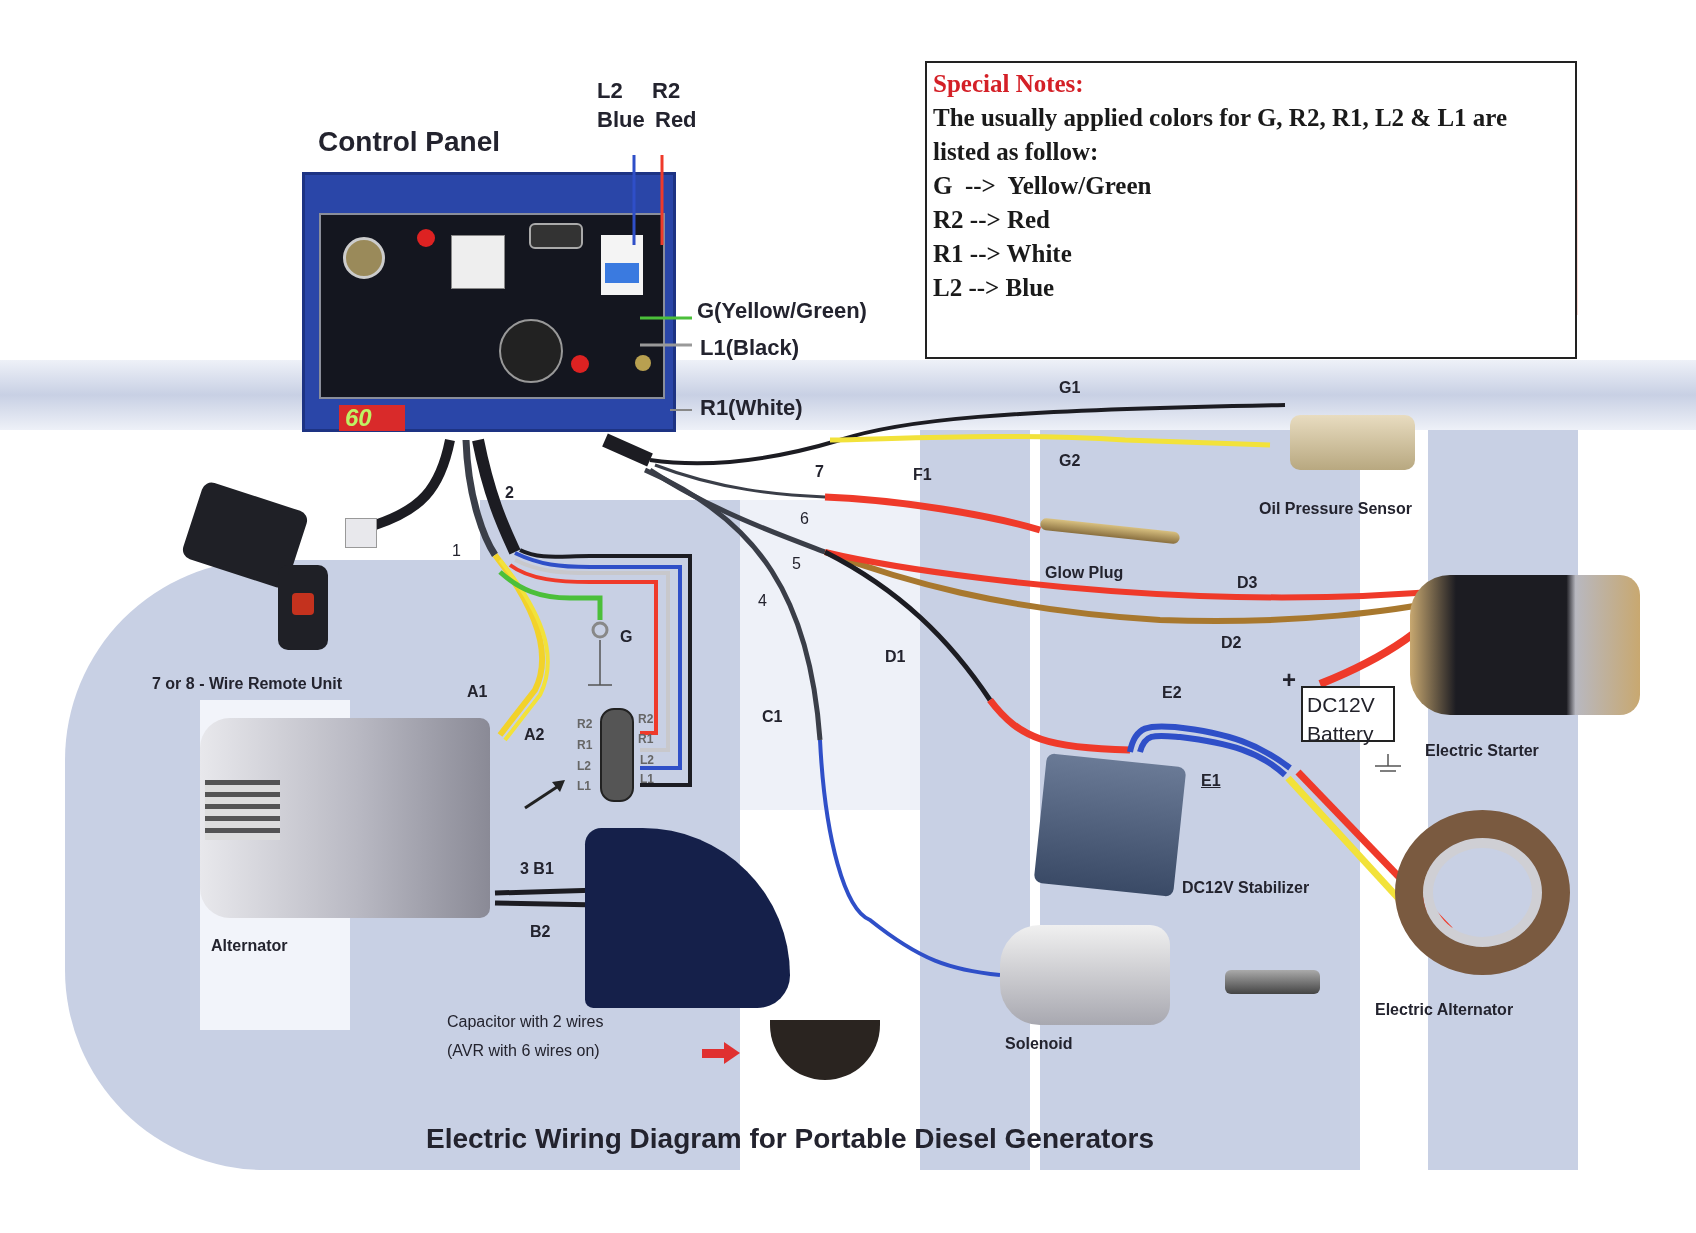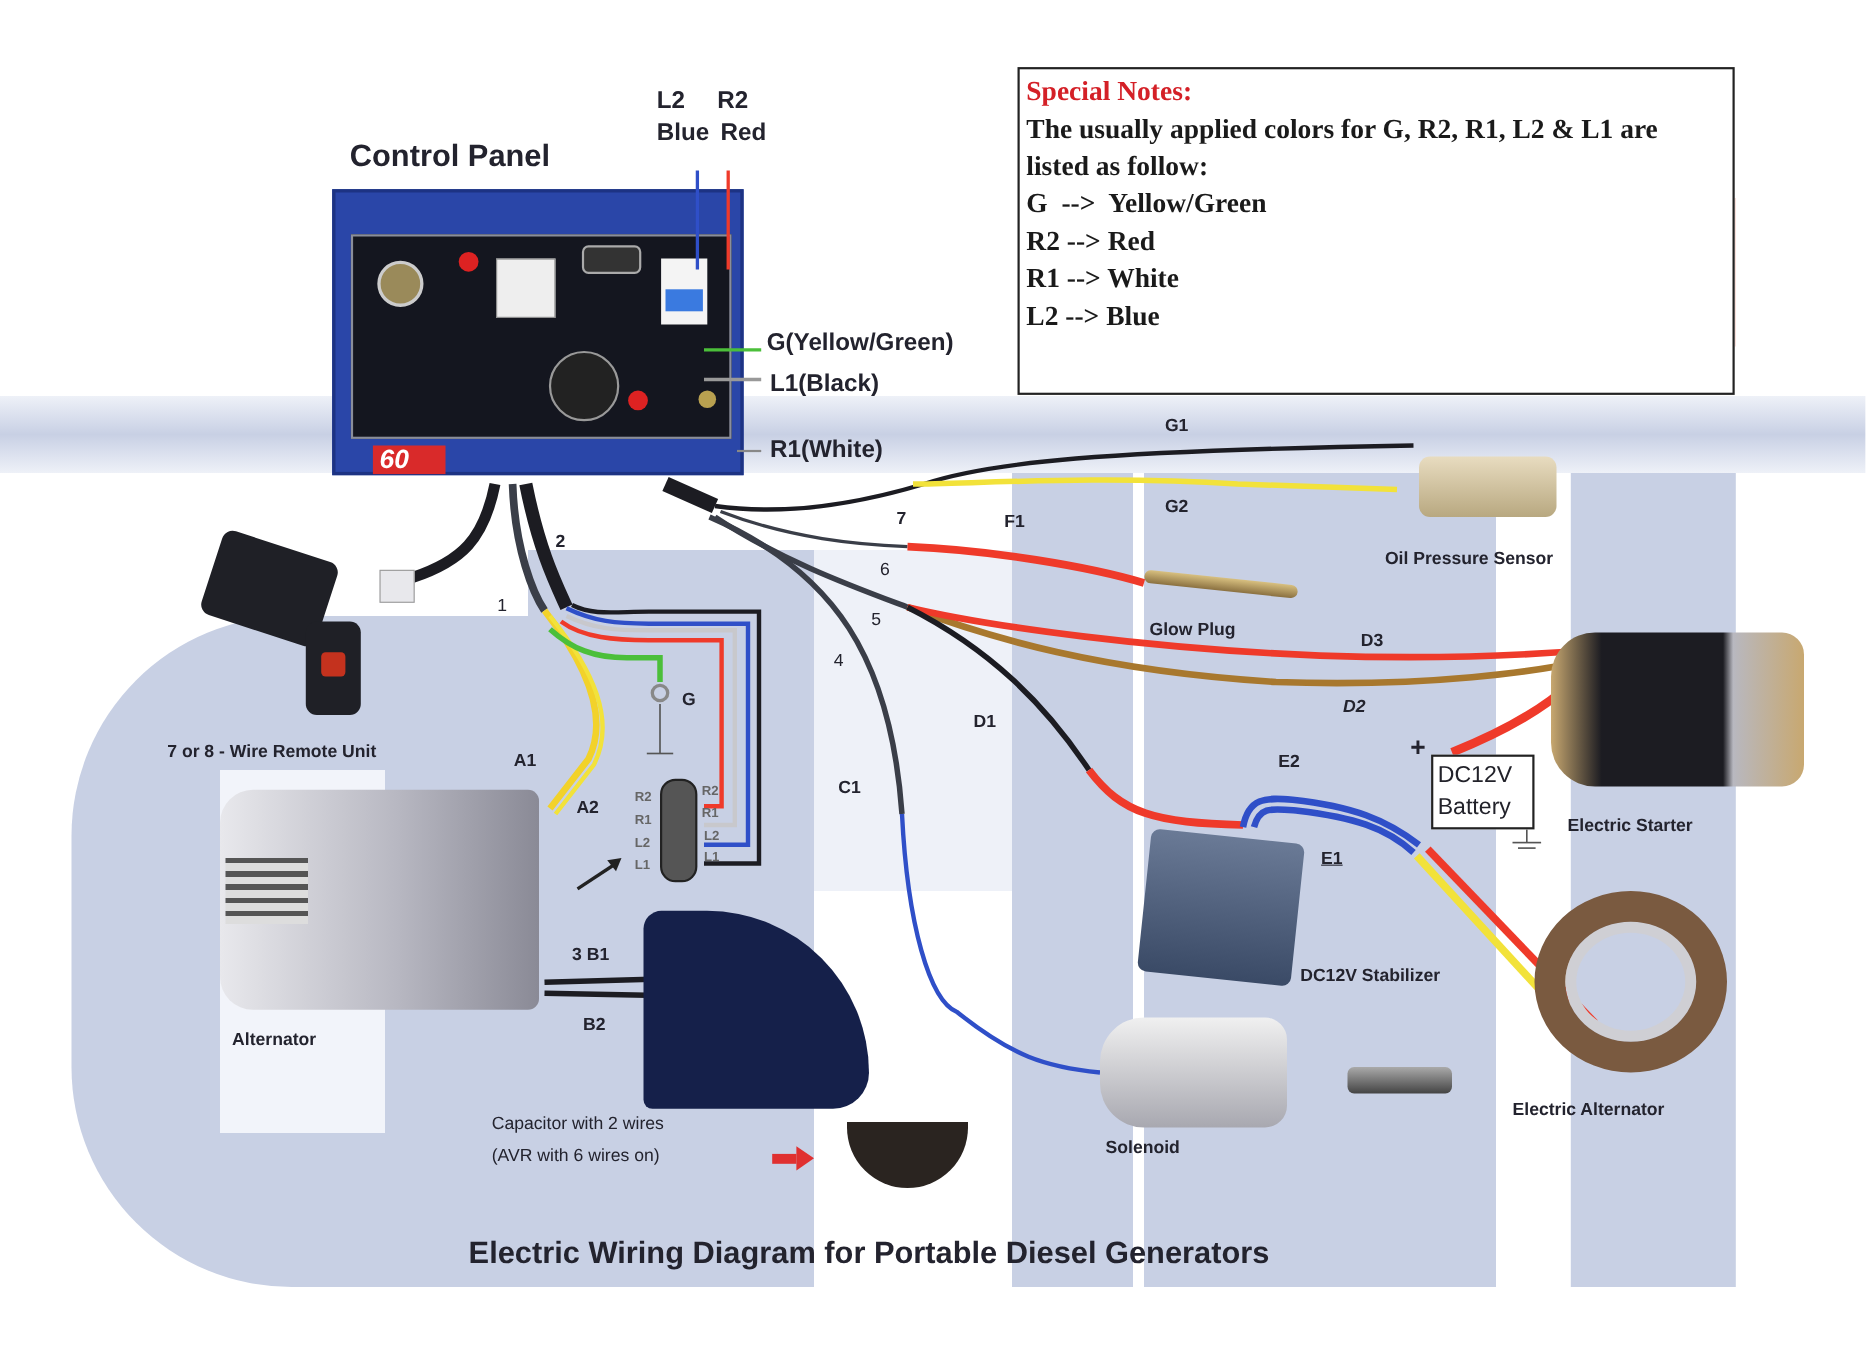--- a/index.html
+++ b/index.html
@@ -14,21 +14,21 @@
   #notes { position:absolute; left:925px; top:61px; width:652px; height:298px;
            border:2px solid #222; background:#ffffff; box-sizing:border-box;
            padding:4px 6px; font-family:"Liberation Serif", serif; font-weight:bold;
            font-size:25px; line-height:34px; color:#1a1a1a; }
   #notes .title { color:#d42027; }
   #notes .row { white-space:pre; }
   .panel { position:absolute; left:302px; top:172px; width:374px; height:260px;
            background:#2a46a8; border:3px solid #1d3383; box-sizing:border-box; }
   .panel-inner { position:absolute; left:14px; top:38px; right:8px; bottom:30px;
                  background:#14161f; border:2px solid #8a8e9a; }
-  .batt-box { position:absolute; left:1301px; top:686px; width:94px; height:68px;
+  .batt-box { position:absolute; left:1301px; top:686px; width:94px; height:56px;
               border:2px solid #222; background:#fff; box-sizing:border-box;
               padding:2px 4px; font-size:21px; line-height:29px; color:#22222a; }
   svg { position:absolute; left:0; top:0; }
   .comp { position:absolute; }
 </style>
 </head>
 <body>
 
 <div class="bg" style="left:65px;top:560px;width:420px;height:610px;border-radius:200px 0 0 200px;"></div>
 <div class="bg light" style="left:200px;top:700px;width:150px;height:330px;background:#f2f4fa;"></div>
@@ -52,21 +52,21 @@
     <div style="position:absolute;left:96px;top:14px;width:18px;height:18px;border-radius:50%;background:#d22;"></div>
     <div style="position:absolute;left:130px;top:20px;width:52px;height:52px;background:#eee;border:1px solid #888;"></div>
     <div style="position:absolute;left:208px;top:8px;width:50px;height:22px;background:#333;border:2px solid #aaa;border-radius:6px;"></div>
     <div style="position:absolute;left:280px;top:20px;width:42px;height:60px;background:#f4f4f4;">
         <div style="position:absolute;left:4px;top:28px;width:34px;height:20px;background:#3a7ae0;"></div>
       </div>
     <div style="position:absolute;left:178px;top:104px;width:60px;height:60px;border-radius:50%;background:#222;border:2px solid #999;"></div>
     <div style="position:absolute;left:250px;top:140px;width:18px;height:18px;border-radius:50%;background:#d22;"></div>
     <div style="position:absolute;left:314px;top:140px;width:16px;height:16px;border-radius:50%;background:#b8a050;"></div>
   </div>
-  <div style="position:absolute;left:34px;bottom:-2px;width:60px;height:26px;background:#d92a2a;color:#ffffff;font-weight:bold;font-style:italic;font-size:24px;line-height:26px;padding-left:6px;">60</div>
+  <div style="position:absolute;left:34px;bottom:-2px;width:60px;height:26px;background:#d92a2a;color:#bef264;font-weight:bold;font-style:italic;font-size:24px;line-height:26px;padding-left:6px;">60</div>
 </div>
 
 <div class="lbl f22" style="left:697px;top:298px;">G(Yellow/Green)</div>
 <div class="lbl f22" style="left:700px;top:335px;">L1(Black)</div>
 <div class="lbl f22" style="left:700px;top:395px;">R1(White)</div>
 
 <div id="notes">
   <div class="title">Special Notes:</div>
   <div>The usually applied colors for G, R2, R1, L2 &amp; L1 are</div>
   <div>listed as follow:</div>
@@ -186,21 +186,21 @@
 <div class="lbl f20 plain" style="left:758px;top:592px;">4</div>
 <div class="lbl f20 plain" style="left:792px;top:555px;">5</div>
 <div class="lbl f20 plain" style="left:800px;top:510px;">6</div>
 <div class="lbl f20" style="left:815px;top:463px;">7</div>
 <div class="lbl f20" style="left:467px;top:683px;">A1</div>
 <div class="lbl f20" style="left:524px;top:726px;">A2</div>
 <div class="lbl f20" style="left:520px;top:860px;">3 B1</div>
 <div class="lbl f20" style="left:530px;top:923px;">B2</div>
 <div class="lbl f20" style="left:762px;top:708px;">C1</div>
 <div class="lbl f20" style="left:885px;top:648px;">D1</div>
-<div class="lbl f20" style="left:1221px;top:634px;font-style:italic;">D2</div>
+<div class="lbl f20" style="left:1221px;top:634px;">D2</div>
 <div class="lbl f20" style="left:1237px;top:574px;">D3</div>
 <div class="lbl f20" style="left:1201px;top:772px;text-decoration:underline;">E1</div>
 <div class="lbl f20" style="left:1162px;top:684px;">E2</div>
 <div class="lbl f20" style="left:913px;top:466px;">F1</div>
 <div class="lbl f20" style="left:1059px;top:379px;">G1</div>
 <div class="lbl f20" style="left:1059px;top:452px;">G2</div>
 <div class="lbl f20" style="left:620px;top:628px;">G</div>
 
 <div class="lbl" style="left:577px;top:717px;font-size:12px;color:#666;">R2</div>
 <div class="lbl" style="left:577px;top:738px;font-size:12px;color:#666;">R1</div>

